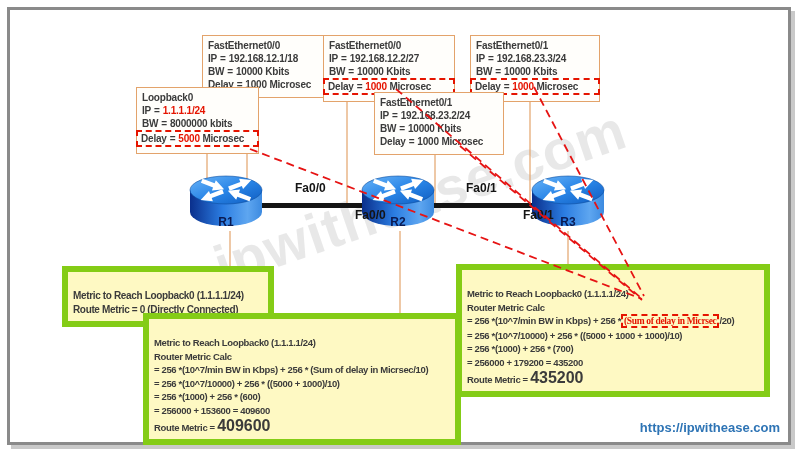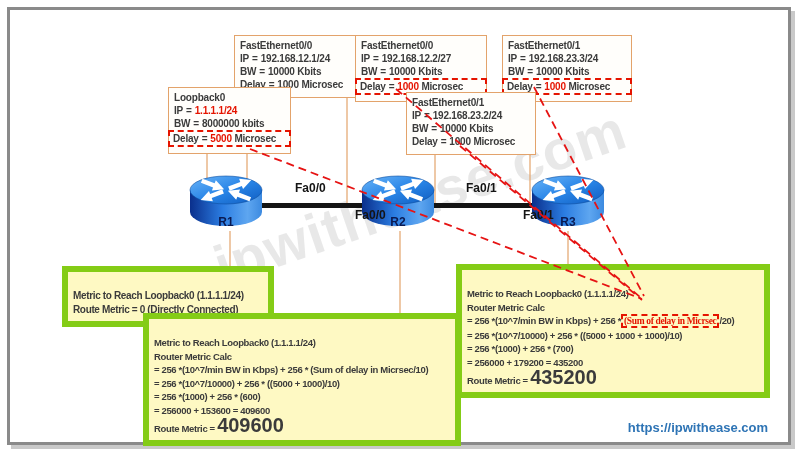--- a/index.html
+++ b/index.html
@@ -18,35 +18,35 @@
   }
   svg.lines-under{position:absolute;left:0;top:0;z-index:2;pointer-events:none;}
   svg.lines-over{position:absolute;left:0;top:0;z-index:6;pointer-events:none;}
   .linkbar{position:absolute;height:5px;background:#141414;z-index:2;}
   .router{position:absolute;width:84px;height:58px;z-index:3;}
   .router svg{width:100%;height:100%;display:block;}
   .fa-label{position:absolute;font-size:12px;font-weight:bold;color:#141414;z-index:5;white-space:nowrap;padding-left:28px;}
   .ibox{
     position:absolute;background:#fffefb;border:1px solid #e3a36b;
     padding:3px 5px 6px 5px;font-size:10px;font-weight:bold;color:#3b3b3b;
-    line-height:13px;white-space:nowrap;z-index:4;letter-spacing:-0.2px;margin-left:32px;
+    line-height:13px;white-space:nowrap;z-index:4;letter-spacing:-0.2px;
   }
   .ibox .eq{margin:0 3px;}
   .red{color:#e51400;}
   .dline.hl{border:2px dashed #e51400;margin:0 -6px;padding:0 3px;}
   .calc{
     position:absolute;background:#fef9c3;border:6px solid #84cc16;
     padding:17px 5px 4px 5px;font-size:9.5px;font-weight:bold;color:#3b3b3b;
     line-height:13.5px;white-space:nowrap;z-index:4;letter-spacing:-0.35px;
   }
-  .calc .result-num{font-size:20px;letter-spacing:0;}
+  .calc .result-num{font-size:16px;letter-spacing:0;}
   .calc .result-line{margin-top:2px;}
   .sum-hl{color:#e51400;border:2px dashed #e51400;padding:0 1px;font-family:Liberation Serif, serif;}
   .footer-url{
-    position:absolute;right:32px;top:420px;color:#2e74b5;font-weight:bold;
+    position:absolute;right:20px;top:420px;color:#2e74b5;font-weight:bold;
     font-size:13px;z-index:5;text-decoration:none;
   }
 </style>
 </head>
 <body>
 
 <div id="canvas">
 
   <div class="frame"></div>
 
@@ -124,21 +124,21 @@
     </svg>
   </div>
 
   <div class="fa-label" style="left:267px;top:181px;">Fa0/0</div>
   <div class="fa-label" style="left:327px;top:208px;">Fa0/0</div>
   <div class="fa-label" style="left:438px;top:181px;">Fa0/1</div>
   <div class="fa-label" style="left:495px;top:208px;">Fa0/1</div>
 
   <div class="ibox" style="left:202px;top:35px;width:110px;">
     <div>FastEthernet0/0</div>
-    <div><span>IP</span><span class="eq">=</span><span>192.168.12.1/24</span></div>
+    <div><span>IP</span><span class="eq">=</span><span>192.168.12.1/18</span></div>
     <div><span>BW</span><span class="eq">=</span><span>10000 Kbits</span></div>
     <div class="dline"><span>Delay</span><span class="eq">=</span><span>1000</span>&nbsp;<span>Microsec</span></div>
   </div>
 
   <div class="ibox" style="left:323px;top:35px;width:120px;">
     <div>FastEthernet0/0</div>
     <div><span>IP</span><span class="eq">=</span><span>192.168.12.2/27</span></div>
     <div><span>BW</span><span class="eq">=</span><span>10000 Kbits</span></div>
     <div class="dline hl"><span>Delay</span><span class="eq">=</span><span class="red">1000</span>&nbsp;<span>Microsec</span></div>
   </div>

